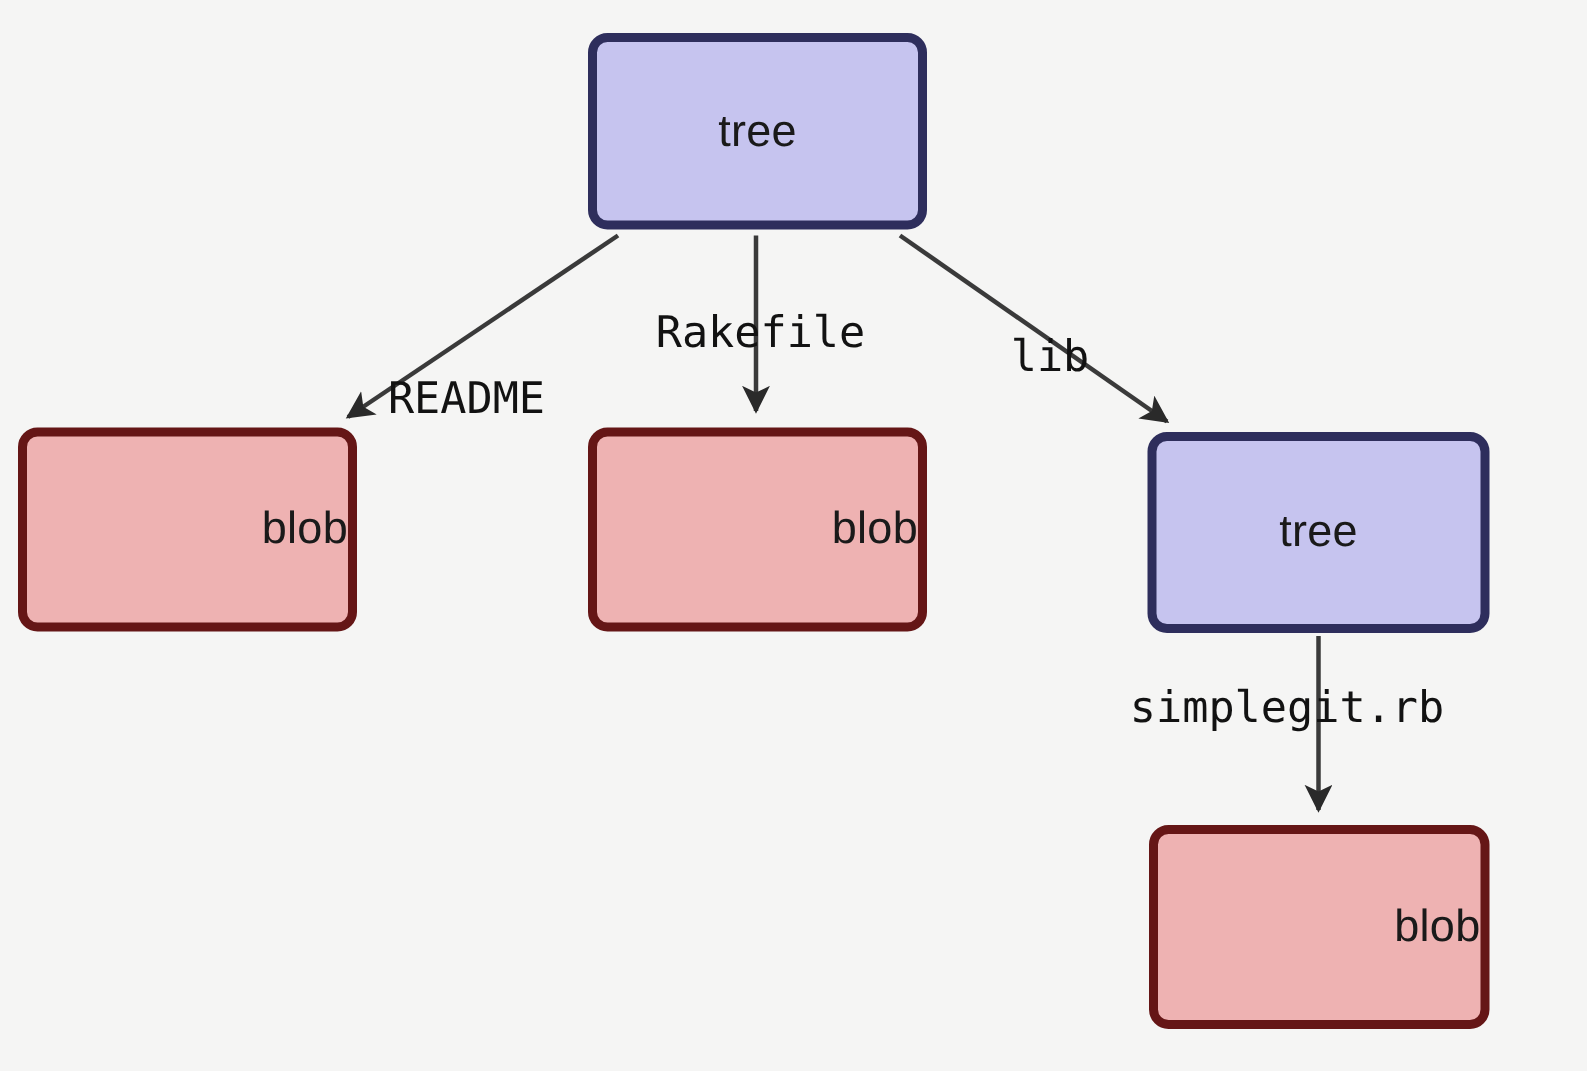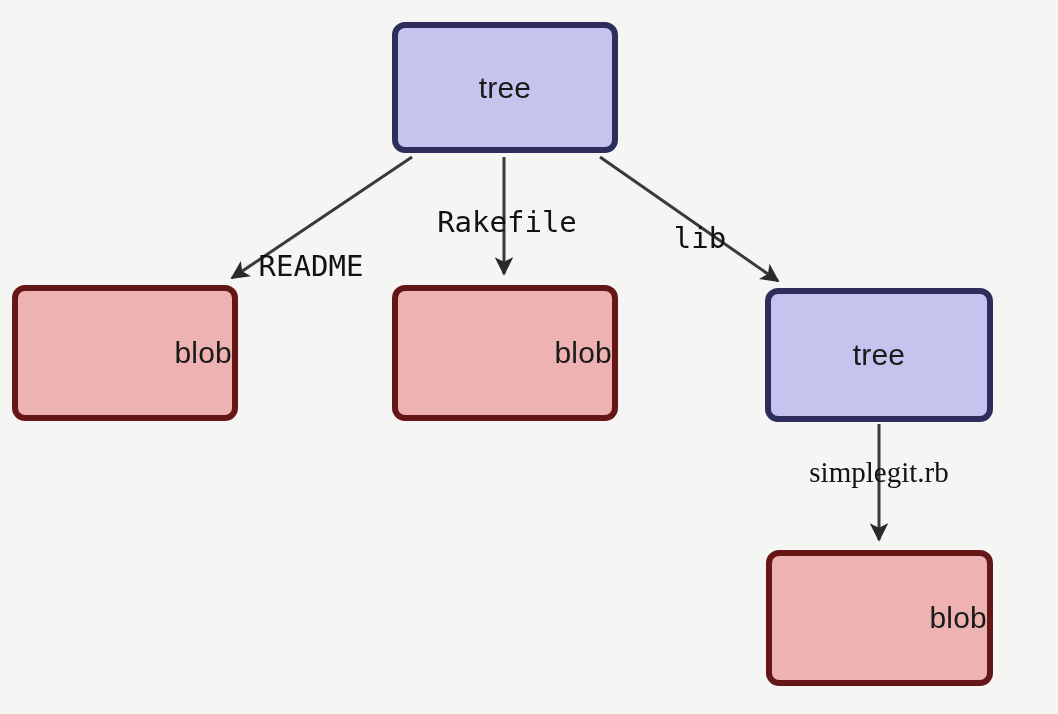--- a/index.html
+++ b/index.html
@@ -95,16 +95,16 @@
         <span class="node-label">tree</span>
       </div>
       <div class="node blob" style="left: 766px; top: 550px; width: 227px; height: 136px; background: rgb(238, 178, 178); border-color: rgb(101, 22, 22);">
         <span class="node-label">blob</span>
       </div>
     </div>
   <div id="labels-container">
       <div class="edge-label" style="left: 311px; top: 218px; transform: translate(-50%, -50%); margin-top: 48px;">README</div>
       <div class="edge-label" style="left: 507px; top: 222px; transform: translate(-50%, -50%);">Rakefile</div>
       <div class="edge-label" style="left: 700px; top: 238px; transform: translate(-50%, -50%); text-align: right;">lib</div>
-      <div class="edge-label" style="left: 879px; top: 472px; transform: translate(-50%, -50%); font-family: Liberation Serif, serif;">simplegit.rb</div>
+      <div class="edge-label" style="left: 858px; top: 472px; transform: translate(-50%, -50%);">simplegit.rb</div>
     </div>
 
 </div>
 
 </body></html>

